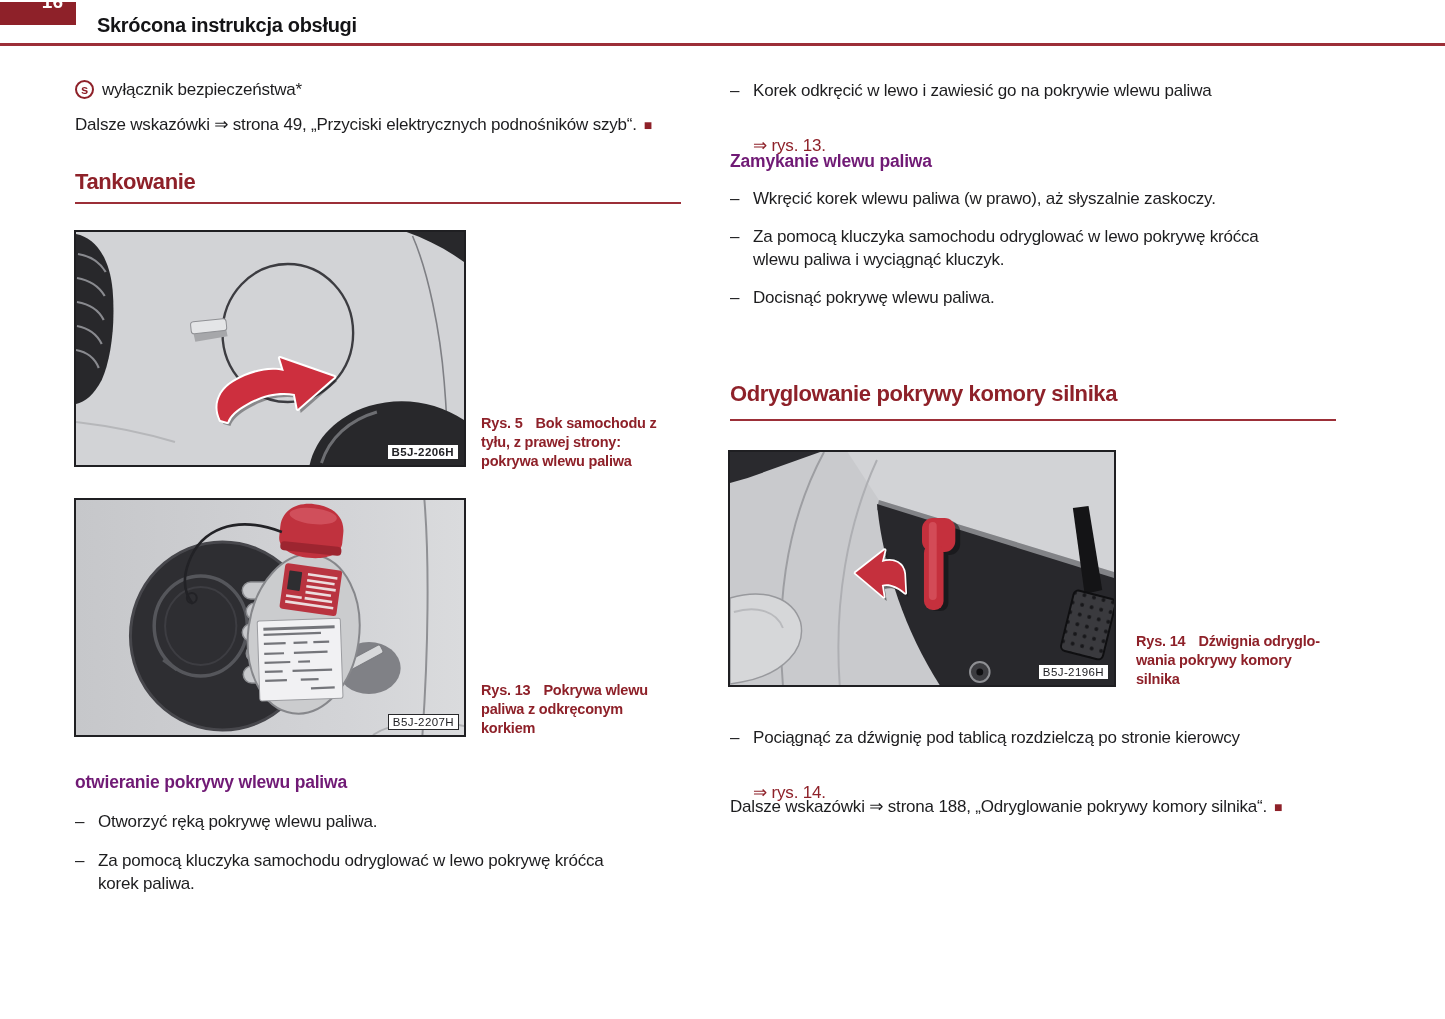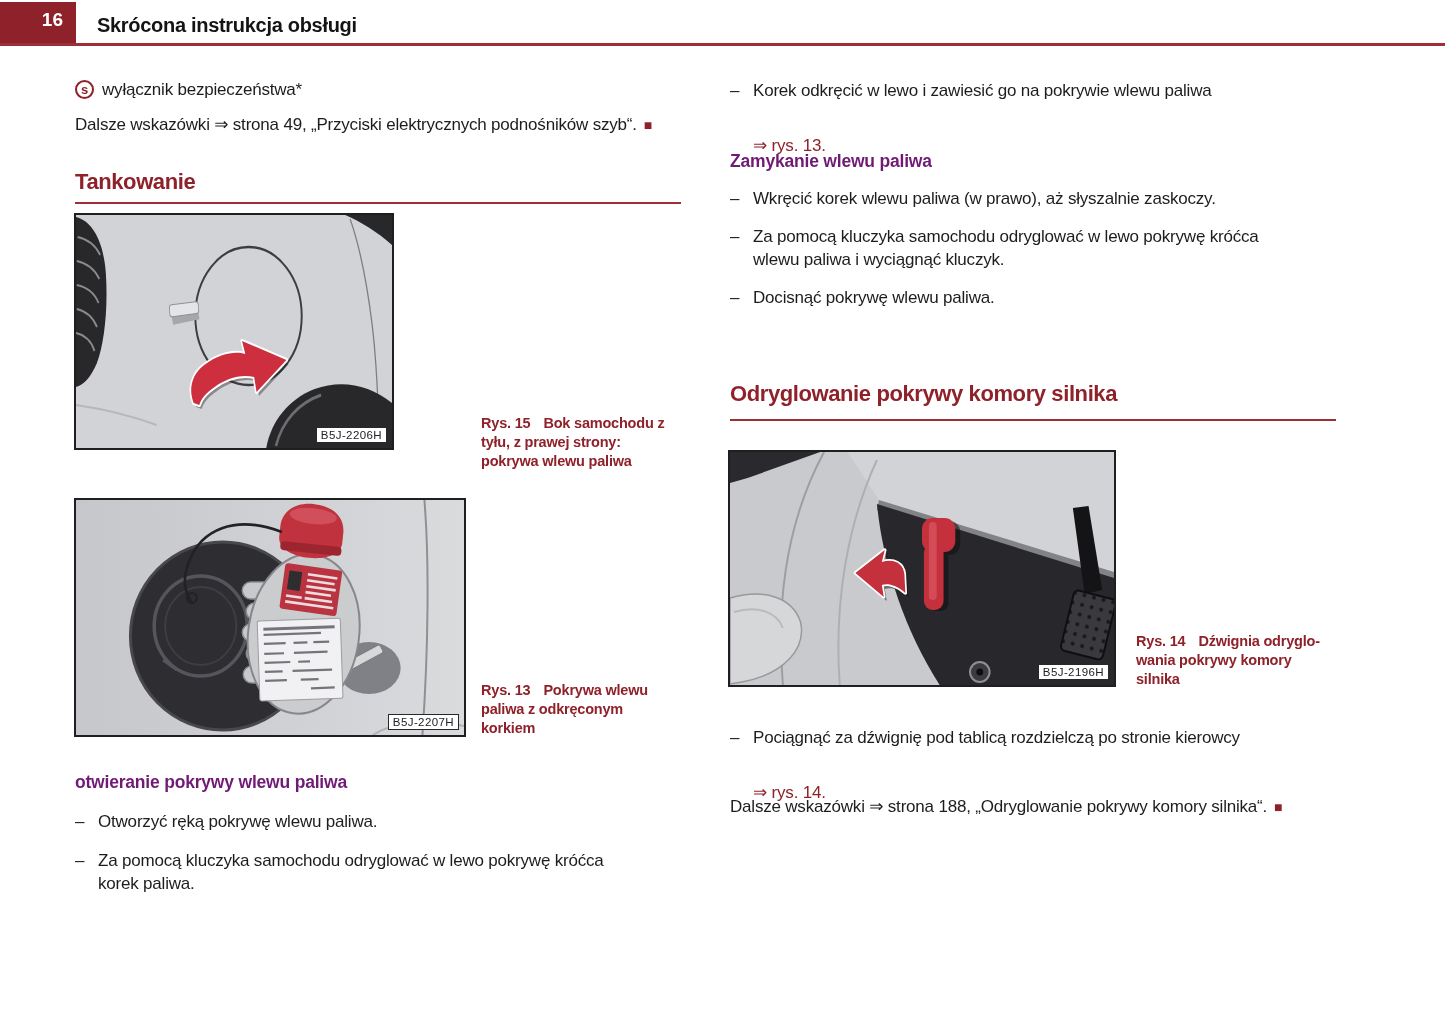--- a/index.html
+++ b/index.html
@@ -11,21 +11,21 @@
   .page{
     position:relative;width:1445px;height:1019px;background:#ffffff;
     font-family:"Liberation Sans",sans-serif;color:var(--ink);overflow:hidden;
   }
   .abs{position:absolute;}
   .body-text{font-size:17px;line-height:23px;letter-spacing:-0.2px;color:var(--ink);}
   .subhead{font-weight:bold;font-size:17.5px;letter-spacing:-0.2px;color:#701a75;}
   .section-title{color:var(--accent);font-weight:bold;font-size:22px;letter-spacing:-0.4px;line-height:24px;}
   .rule{position:absolute;height:2px;background:var(--accent-line);}
   .header-box{
-    position:absolute;left:0;top:2px;width:76px;height:41px;background:var(--accent);
+    position:absolute;left:0;top:2px;width:76px;height:23px;background:var(--accent);
     color:#fff;font-weight:bold;font-size:19px;display:flex;align-items:flex-end;
     justify-content:flex-end;padding:0 13px 12px 0;box-sizing:border-box;
   }
   .header-title{position:absolute;left:97px;top:14px;font-weight:bold;font-size:20px;letter-spacing:-0.3px;color:#141416;}
   .header-rule{position:absolute;left:0;top:43px;width:1445px;height:3px;background:var(--accent-line);}
   .legend-row{display:flex;align-items:center;}
   .legend-circle{
     display:inline-flex;width:19px;height:19px;border:2px solid var(--accent);border-radius:50%;
     color:var(--accent);font-weight:bold;font-size:13px;line-height:13px;align-items:center;justify-content:center;
     margin-right:8px;box-sizing:border-box;flex:0 0 auto;
@@ -59,21 +59,21 @@
     <span>wyłącznik bezpieczeństwa*</span>
   </div>
 
   <div class="abs body-text" style="left:75px;top:113px;">
     <span>Dalsze wskazówki ⇒ strona 49, „Przyciski elektrycznych podnośników szyb“.</span><span class="end-square">■</span>
   </div>
 
   <div class="abs section-title" style="left:75px;top:170px;">Tankowanie</div>
   <div class="rule" style="left:75px;top:202px;width:606px;"></div>
 
-  <div class="fig" style="left:74px;top:213px;width:320px;height:237px;">
+  <div class="fig" style="left:74px;top:230px;width:392px;height:237px;font-weight:bold;">
     <svg viewBox="0 0 392 233" preserveAspectRatio="none">
       <rect width="392" height="233" fill="#d2d3d6"></rect>
       <path d="M0,2 C20,6 34,26 37,58 C40,94 35,128 26,148 C18,163 9,170 0,172 Z" fill="#28282b"></path>
       <g stroke="#94959a" stroke-width="2.2" fill="none" opacity="0.9">
         <path d="M2,22 C14,24 24,30 30,40"></path>
         <path d="M1,46 C13,48 23,54 29,64"></path>
         <path d="M1,70 C13,72 23,78 28,88"></path>
         <path d="M1,94 C12,96 21,102 26,112"></path>
         <path d="M0,118 C11,120 19,126 23,136"></path>
       </g>
@@ -86,21 +86,21 @@
         <rect x="116" y="88" width="36" height="12" rx="3" fill="#e4e5e7" stroke="#8f9094" stroke-width="1"></rect>
       </g>
       <path d="M236,233 C242,206 264,184 296,174 C330,164 364,170 392,188 L392,233 Z" fill="#28282b"></path>
       <path d="M248,231 C256,206 276,188 304,180" stroke="#6d6e72" stroke-width="3" fill="none"></path>
       <path d="M146,188 C139,174 144,159 159,150 C179,138 198,136 210,139 L206,126 L261,145 L224,177 L221,162 C203,159 186,164 172,172 C161,178 155,184 153,190 Z" fill="#1c1c1e" opacity="0.4" transform="translate(3,4)"></path>
       <path d="M146,188 C139,174 144,159 159,150 C179,138 198,136 210,139 L206,126 L261,145 L224,177 L221,162 C203,159 186,164 172,172 C161,178 155,184 153,190 Z" fill="#cd2f3e" stroke="#ffffff" stroke-width="4" stroke-linejoin="round" paint-order="stroke"></path>
     </svg>
     <div class="fig-label">B5J-2206H</div>
   </div>
   <div class="caption" style="left:481px;top:414px;width:205px;">
-    <div><span class="cap-label">Rys. 15</span><span>Bok samochodu z</span></div>
+    <div><span class="cap-label">Rys. 5</span><span>Bok samochodu z</span></div>
     <div>tyłu, z prawej strony:</div>
     <div>pokrywa wlewu paliwa</div>
   </div>
 
   <div class="fig" style="left:74px;top:498px;width:392px;height:239px;">
     <svg viewBox="0 0 392 235" preserveAspectRatio="none">
       <defs>
         <linearGradient id="g13" x1="0" y1="0" x2="1" y2="0">
           <stop offset="0" stop-color="#c6c7ca"></stop>
             <stop offset="0.7" stop-color="#d3d4d7"></stop>

